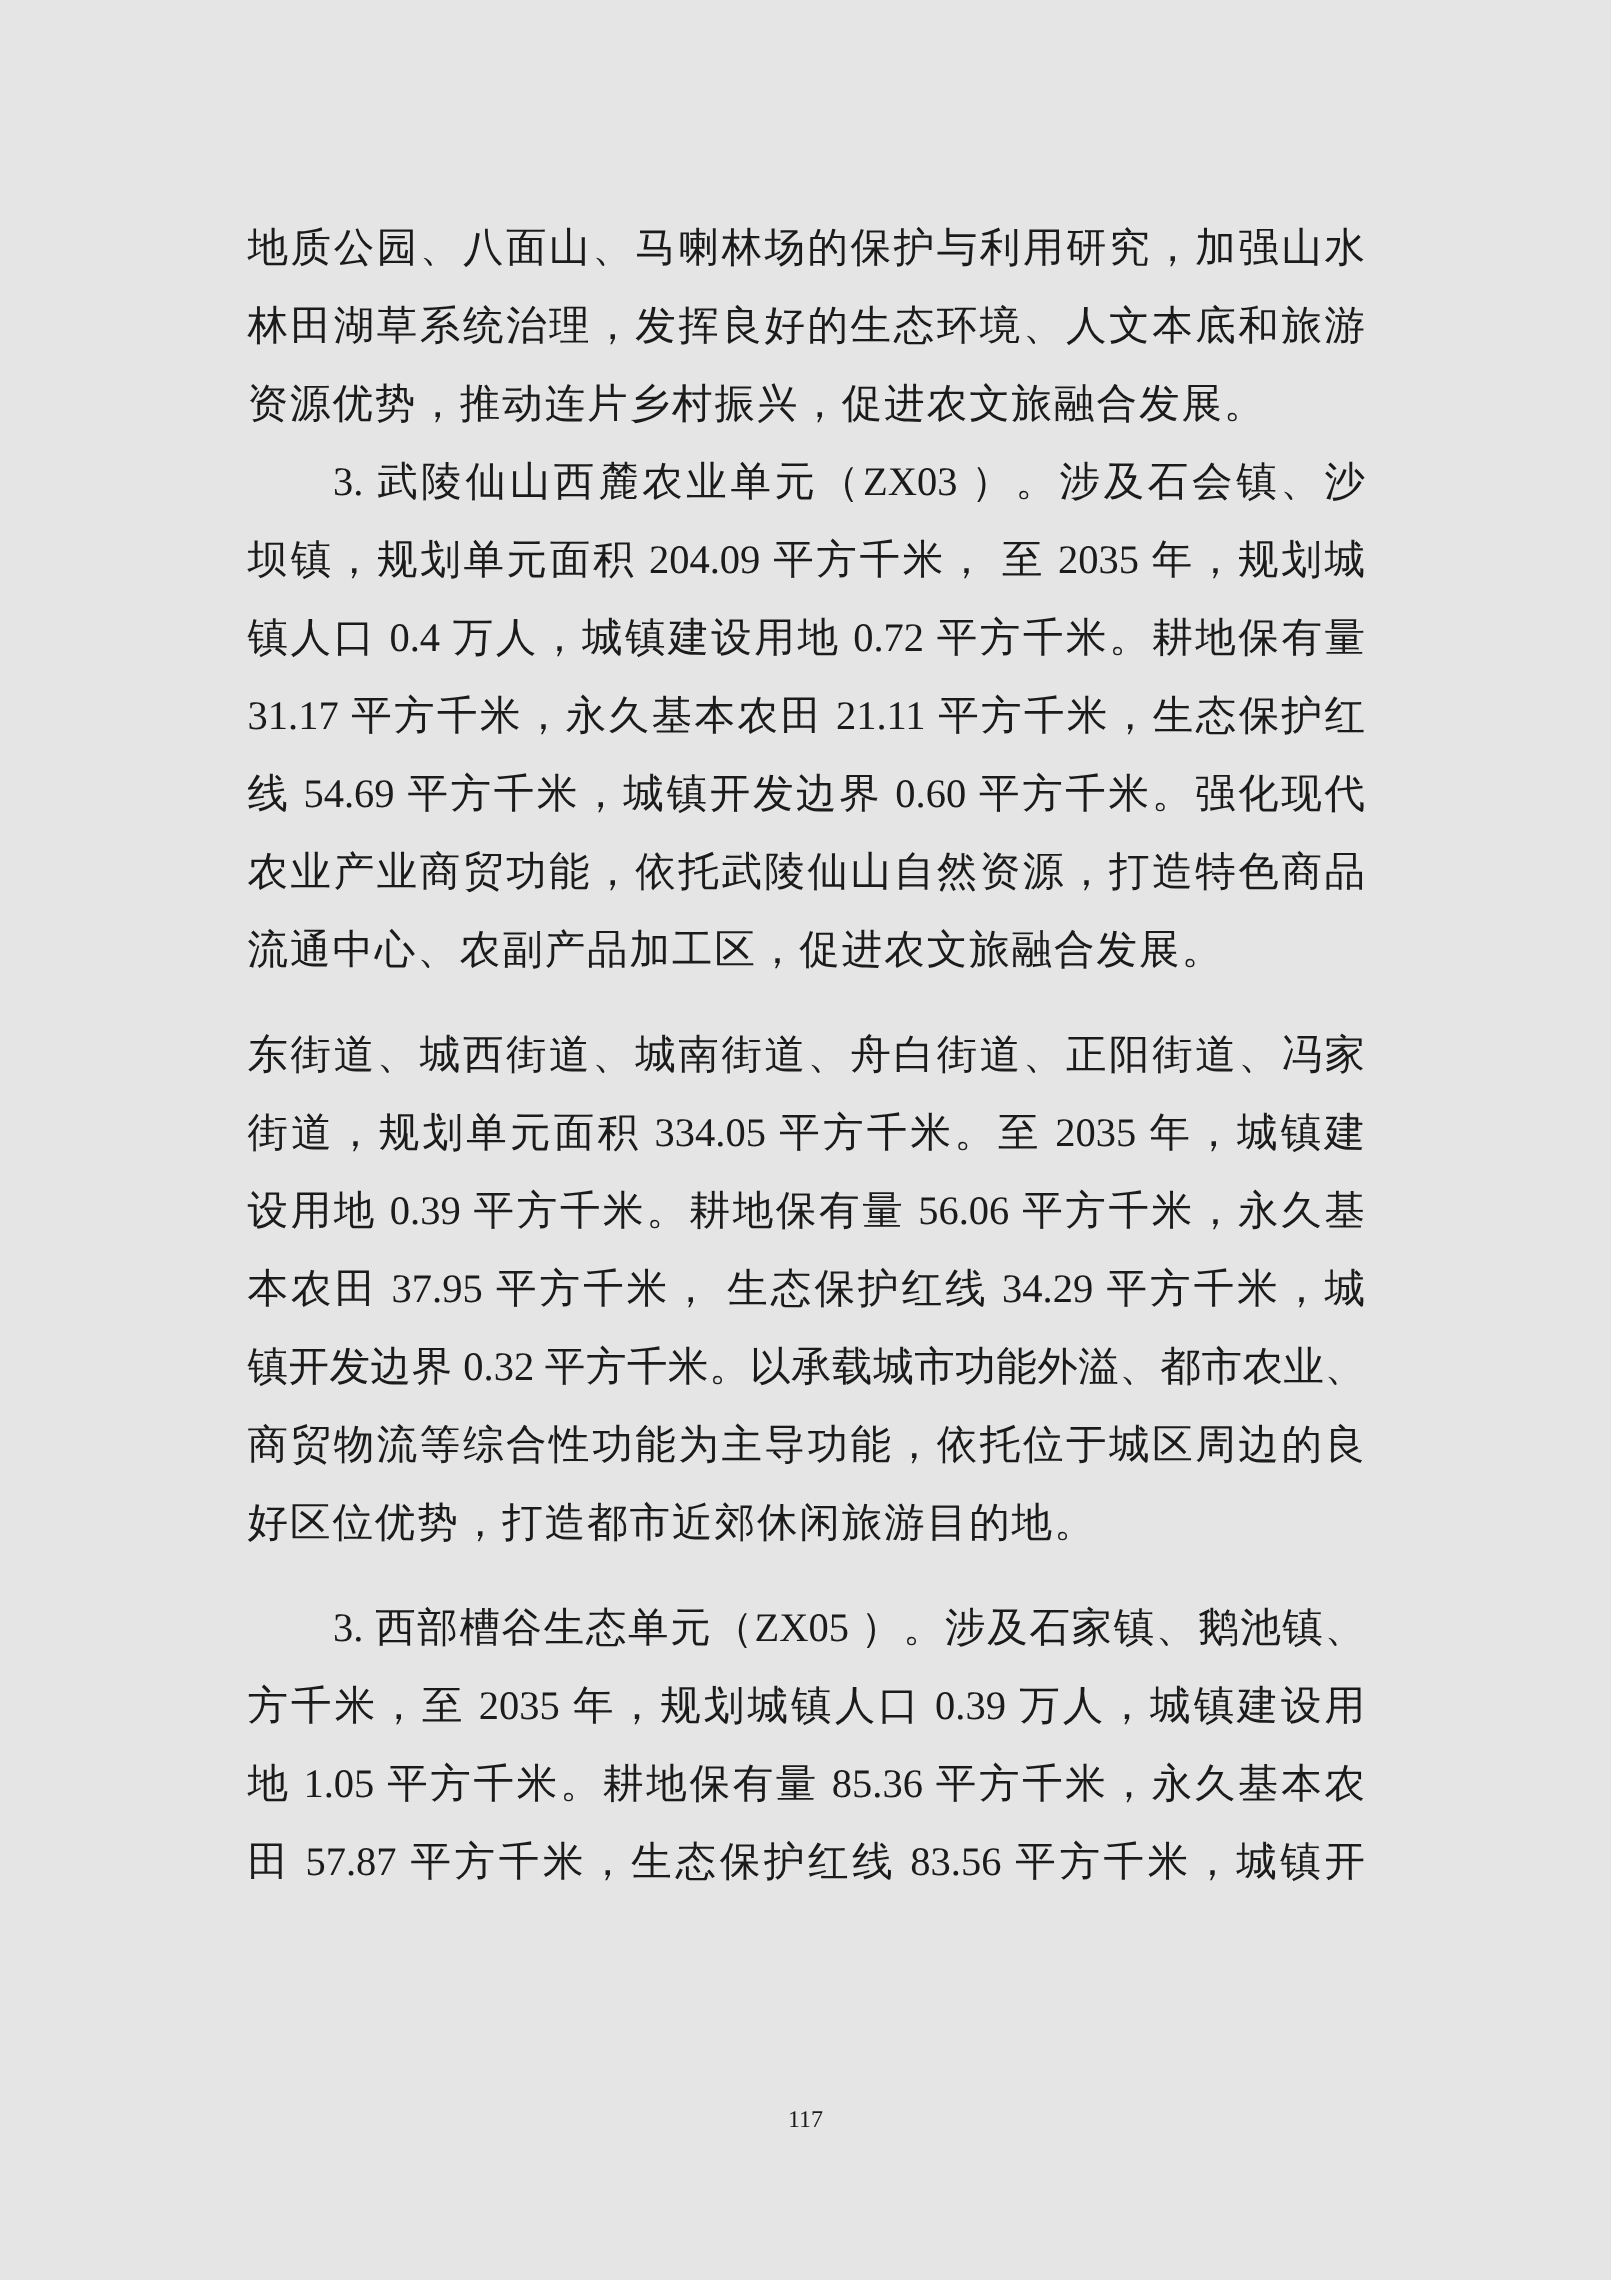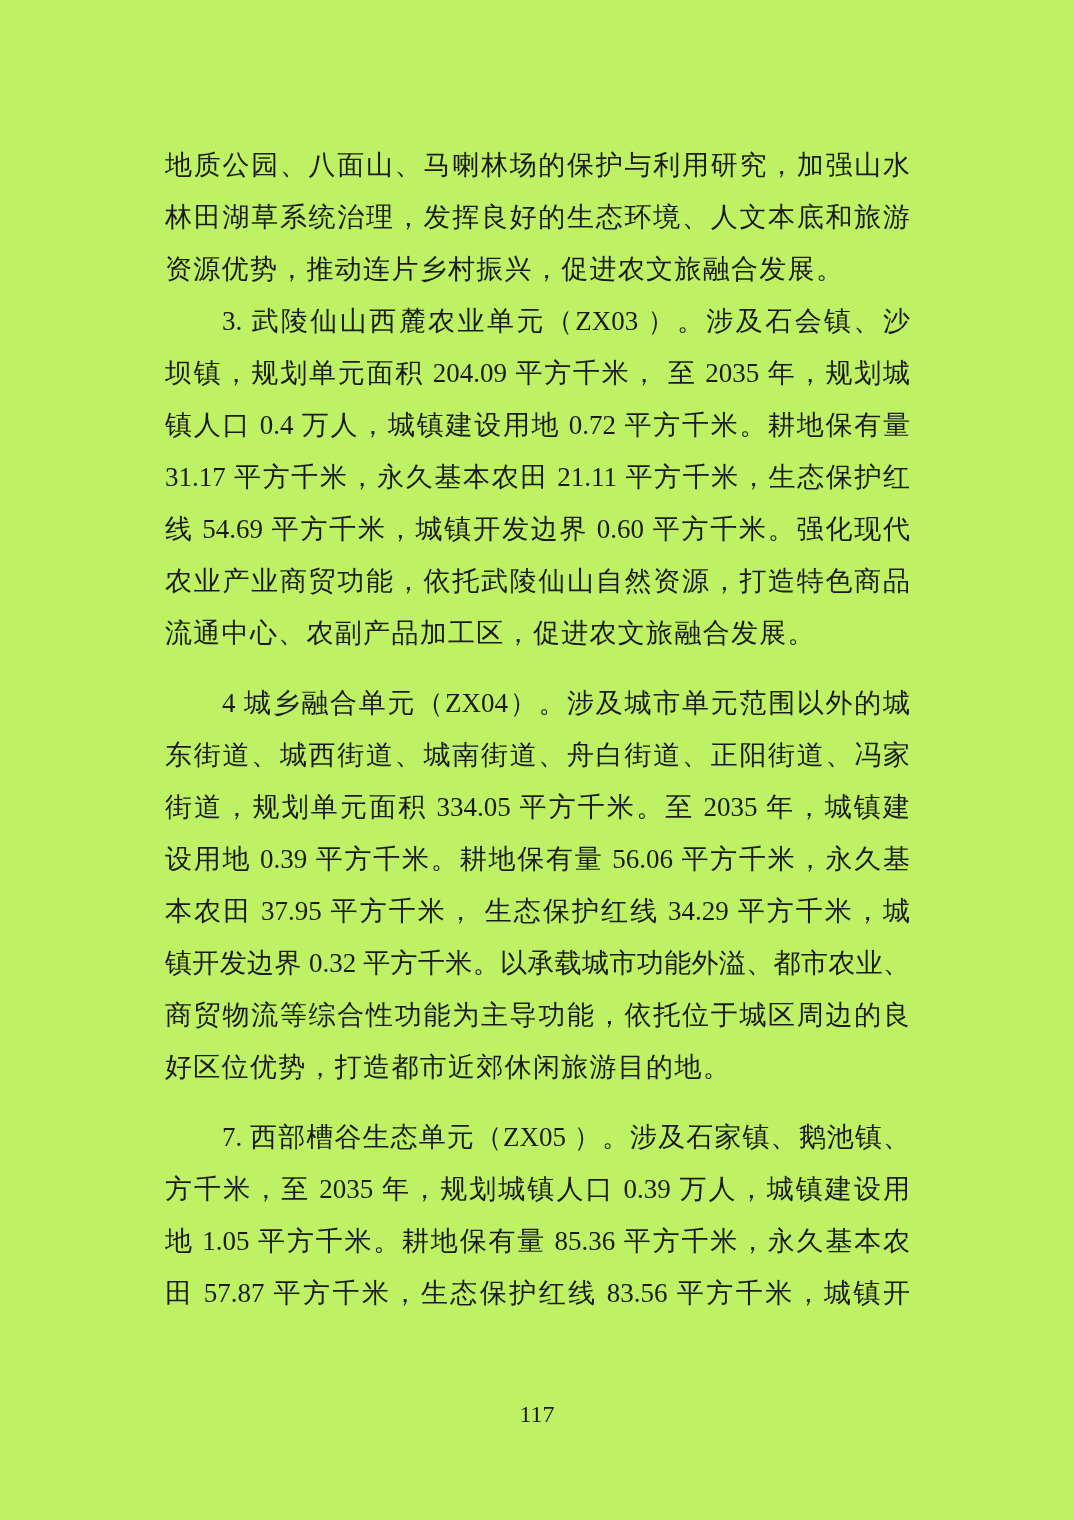--- a/index.html
+++ b/index.html
@@ -4,21 +4,21 @@
 <style>
   html, body {
     margin: 0;
     padding: 0;
     background: #ffffff;
   }
   .page {
     position: relative;
     width: 1074px;
     height: 1520px;
-    background: #bef264;
+    background: #e5e5e5;
     overflow: hidden;
     font-family: "Liberation Serif", "DejaVu Serif", serif;
     color: #1b1b1b;
   }
   .content {
     position: absolute;
     left: 165px;
     top: 139px;
     width: 745px;
   }
@@ -44,21 +44,21 @@
     text-align-last: left;
     -moz-text-align-last: left;
     letter-spacing: 1.3px;
   }
   .footer {
     position: absolute;
     left: 0;
     top: 1400px;
     width: 100%;
     text-align: center;
-    font-size: 24px;
+    font-size: 16px;
     line-height: 28px;
     color: #1b1b1b;
   }
 </style>
 </head>
 <body>
 
 <div class="page">
   <div class="content">
       <div class="paragraph">
@@ -69,30 +69,29 @@
       <div class="paragraph">
         <div class="line indent">3. 武陵仙山西麓农业单元（ZX03 ）。涉及石会镇、沙</div>
         <div class="line">坝镇，规划单元面积 204.09 平方千米， 至 2035 年，规划城</div>
         <div class="line">镇人口 0.4 万人，城镇建设用地 0.72 平方千米。耕地保有量</div>
         <div class="line">31.17 平方千米，永久基本农田 21.11 平方千米，生态保护红</div>
         <div class="line">线 54.69 平方千米，城镇开发边界 0.60 平方千米。强化现代</div>
         <div class="line">农业产业商贸功能，依托武陵仙山自然资源，打造特色商品</div>
         <div class="line noJustify">流通中心、农副产品加工区，促进农文旅融合发展。</div>
       </div>
       <div class="paragraph spaced">
-        <div class="line indent">4 城乡融合单元（ZX04）。涉及城市单元范围以外的城</div>
         <div class="line">东街道、城西街道、城南街道、舟白街道、正阳街道、冯家</div>
         <div class="line">街道，规划单元面积 334.05 平方千米。至 2035 年，城镇建</div>
         <div class="line">设用地 0.39 平方千米。耕地保有量 56.06 平方千米，永久基</div>
         <div class="line">本农田 37.95 平方千米， 生态保护红线 34.29 平方千米，城</div>
         <div class="line">镇开发边界 0.32 平方千米。以承载城市功能外溢、都市农业、</div>
         <div class="line">商贸物流等综合性功能为主导功能，依托位于城区周边的良</div>
         <div class="line noJustify">好区位优势，打造都市近郊休闲旅游目的地。</div>
       </div>
       <div class="paragraph spaced">
-        <div class="line indent">7. 西部槽谷生态单元（ZX05 ）。涉及石家镇、鹅池镇、</div>
+        <div class="line indent">3. 西部槽谷生态单元（ZX05 ）。涉及石家镇、鹅池镇、</div>
         <div class="line">方千米，至 2035 年，规划城镇人口 0.39 万人，城镇建设用</div>
         <div class="line">地 1.05 平方千米。耕地保有量 85.36 平方千米，永久基本农</div>
         <div class="line">田 57.87 平方千米，生态保护红线 83.56 平方千米，城镇开</div>
       </div>
     </div>
   <div class="footer">117</div>
 </div>
 
 </body></html>

